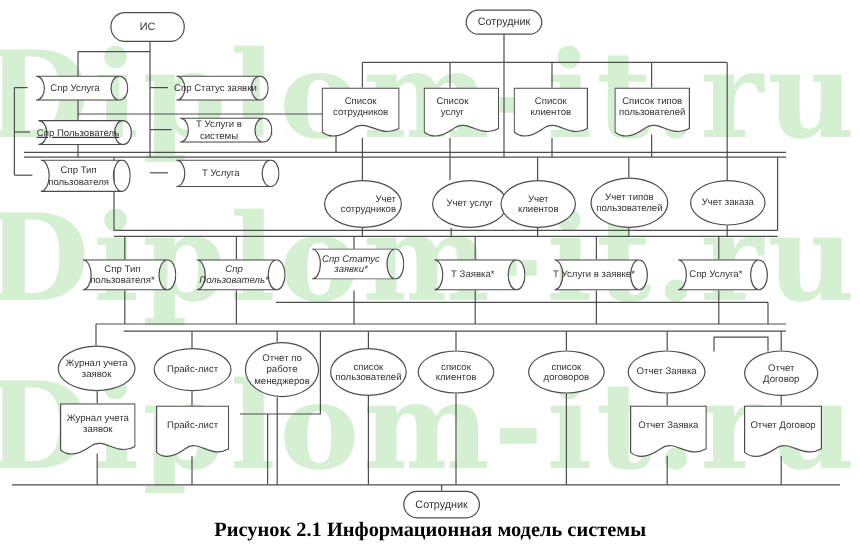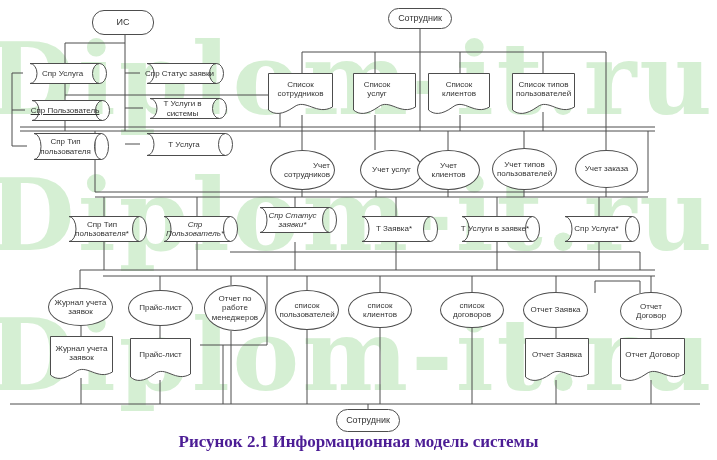--- a/index.html
+++ b/index.html
@@ -21,21 +21,21 @@
   .node.terminator{border:1px solid #4d4d4d;border-radius:12px;font-size:9px;}
   .node.ellipse{border:1px solid #4d4d4d;border-radius:50%;padding:2px;}
   .node.cylinder,.node.document{background:transparent;border:none;}
   .node svg{position:absolute;left:0;top:0;}
   .node .lbl{position:relative;z-index:1;padding:0 2px;}
   .node.cylinder .lbl{padding:0 10px 0 5px;}
   .node.document .lbl{padding:0 3px 10px 3px;}
   .caption{
     position:absolute;left:0;right:0;top:432px;text-align:center;
     font-family:"Liberation Serif",serif;font-weight:bold;
-    font-size:17px;color:#4c1d95;
+    font-size:17px;color:#000000;
   }
 </style>
 </head>
 <body>
 
 <div class="stage" id="stage">
   <div class="wm" style="top: 20px; color: rgb(213, 239, 211);">Diplom-it.ru</div>
     <div class="wm" style="top: 156px; color: rgb(213, 239, 211);">Diplom-it.ru</div>
     <div class="wm" style="top: 296px; color: rgb(213, 239, 211);">Diplom-it.ru</div>
     <svg id="edges" width="717" height="460">

